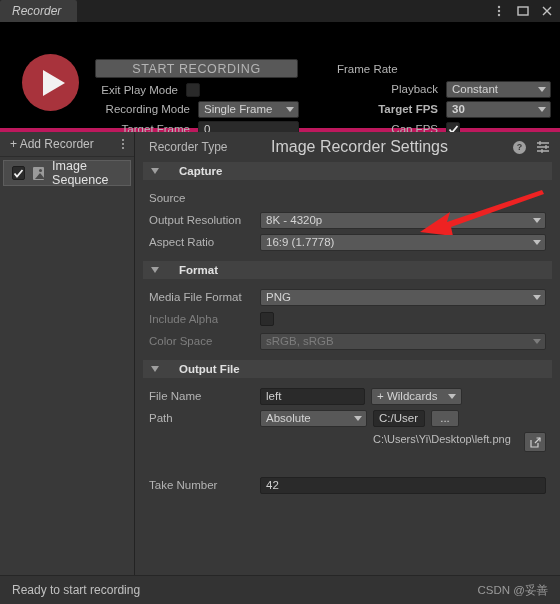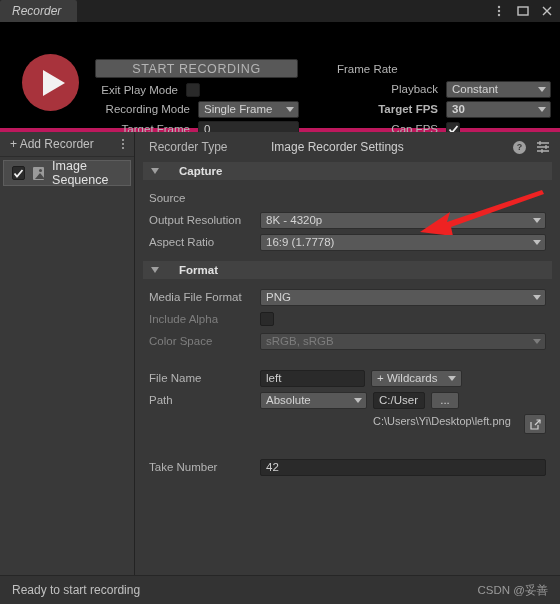--- a/index.html
+++ b/index.html
@@ -206,21 +206,21 @@
     position: relative;
   }
   .rphead {
     height: 30px;
     display: flex; align-items: center;
     padding-left: 14px;
     gap: 16px;
     position: relative;
   }
   .rphead .rtlabel { color: #b8b8b8; font-size: 12px; width: 106px; }
-  .rphead .rtvalue { color: #cfcfcf; font-size: 12px; }
+  .rphead .rtvalue { color: #cfcfcf; font-size: 16px; }
   .rphead .icons { position: absolute; right: 10px; display: flex; align-items: center; gap: 10px; }
   .helpicon {
     width: 13px; height: 13px; border-radius: 50%;
     background: #9f9f9f;
     color: #3a3a3a;
     font-size: 9px; font-weight: bold;
     display: flex; align-items: center; justify-content: center;
     font-family: "Liberation Sans", sans-serif;
   }
 
@@ -496,20 +496,24 @@
       <span class="plabel dim">Color Space</span>
       <span class="pctl">
         <span class="dropdown disabled" style="flex:1;">
           <span class="dval">sRGB, sRGB</span>
           <span class="caret"></span>
         </span>
       </span>
     </div>
 
     <div style="height:8px;"></div>
+    <div class="sectionbar">
+      <span class="foldout"></span>
+      <span>Output File</span>
+    </div>
     <div style="height:7px;"></div>
 
     <div class="prow">
       <span class="plabel">File Name</span>
       <span class="pctl">
         <span class="textfield" style="width:105px;">
           <span>left</span>
         </span>
         <span class="wildcards">
           <span>+ Wildcards</span>

